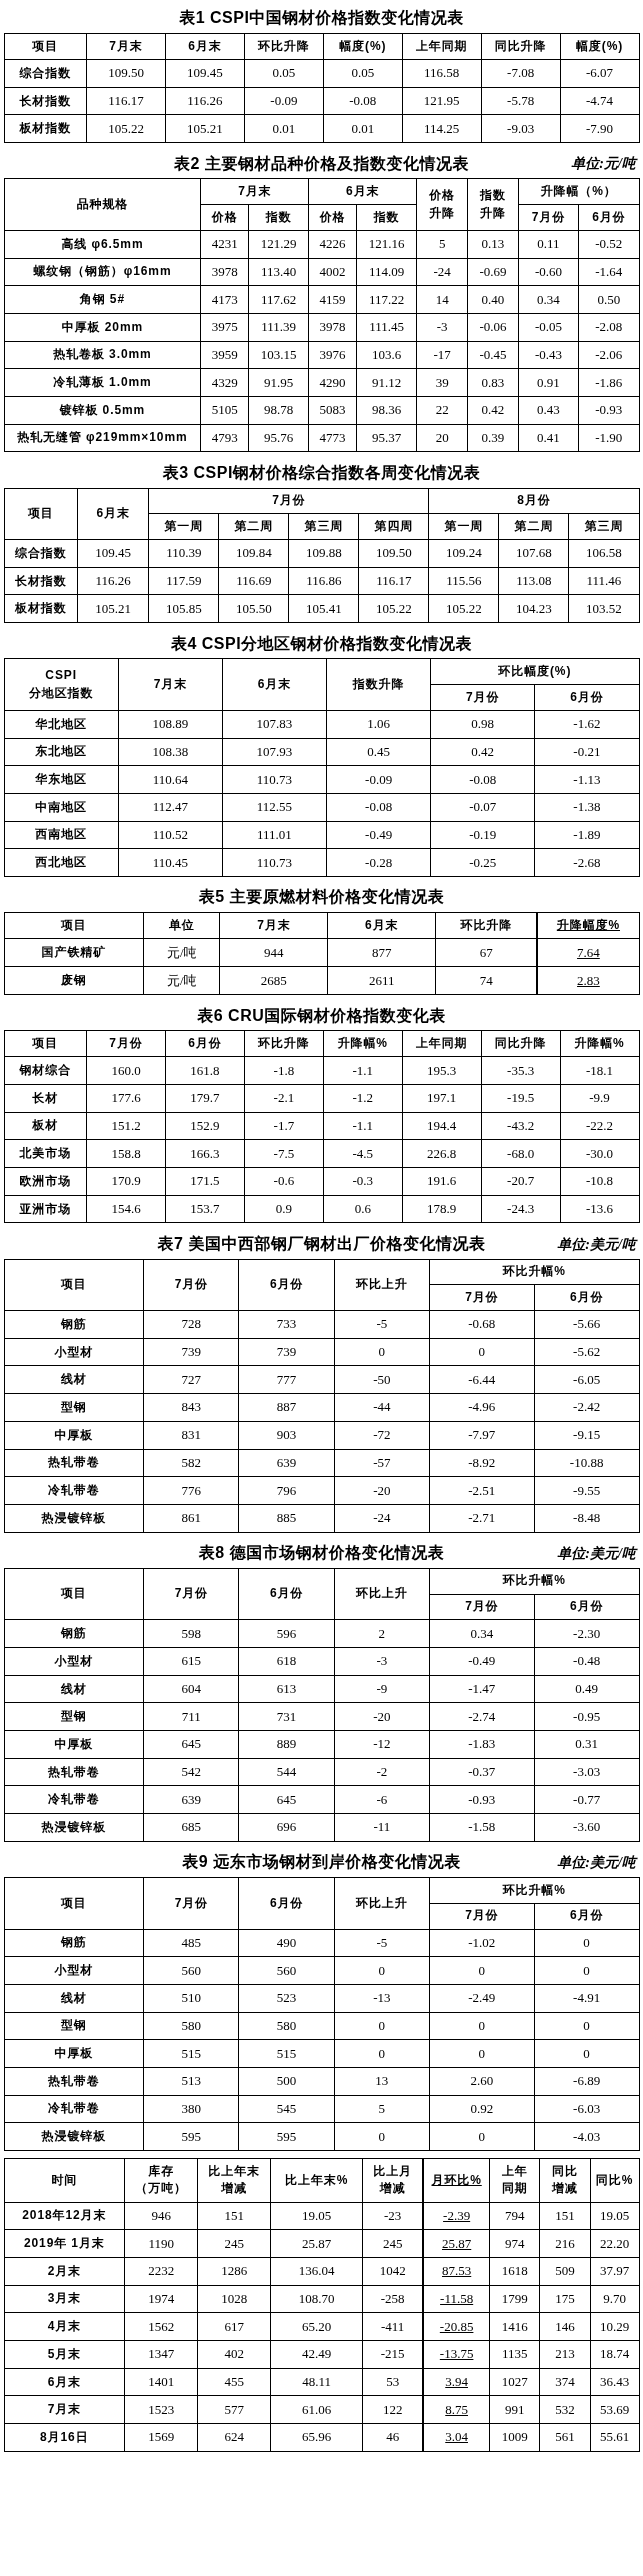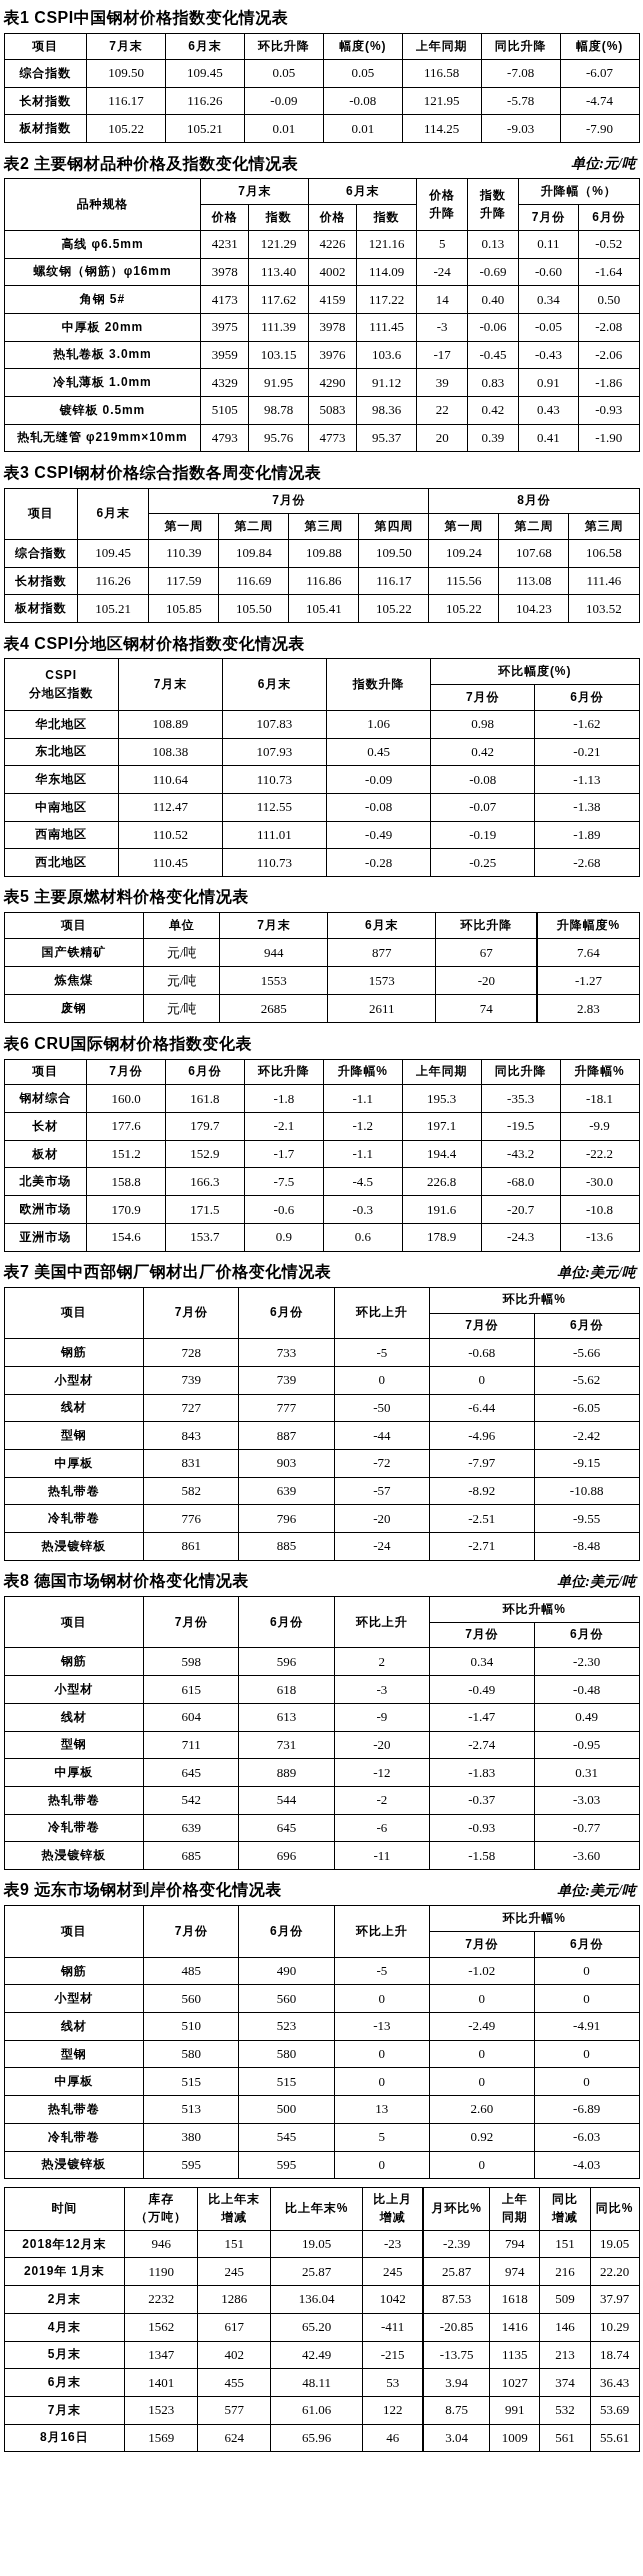--- a/index.html
+++ b/index.html
@@ -1,29 +1,29 @@
 <!DOCTYPE html>
 <html style="font-size:14.7px"><head>
 <meta charset="utf-8">
 <style>
   html,body{margin:0;padding:0;background:#fff;color:#000;}
   body{font-family:"Liberation Sans",sans-serif;}
   .page{width:636px;margin:0 auto;padding:3.7px 0 5.5px 0;}
   section.tbl{margin:0 0 7.4px 0;}
-  .title-wrap{position:relative;line-height:25px;height:25px;margin:1.8px 0 2.8px 0;white-space:nowrap;}
+  .title-wrap{position:relative;text-align:center;line-height:25px;height:25px;margin:1.8px 0 2.8px 0;white-space:nowrap;}
   .title{font-weight:bold;font-size:16px;letter-spacing:0.5px;font-family:"Liberation Sans",sans-serif;}
   .unit{position:absolute;right:3.7px;top:0.9px;font-style:italic;font-weight:bold;font-size:14px;font-family:"Liberation Serif",serif;}
   table{width:100%;border-collapse:collapse;border:1.8px solid #000;table-layout:fixed;}
   th,td{border:0.9px solid #000;text-align:center;vertical-align:middle;overflow:hidden;}
   th{font-size:12px;font-weight:bold;padding:3.7px 0.9px;white-space:pre-line;line-height:1.45;letter-spacing:0.9px;}
   thead tr:last-child th{border-bottom:1.8px solid #000;}
   td{padding:4.6px 0.9px;height:17.5px;}
   td.num{font-family:"Liberation Serif",serif;font-size:13px;letter-spacing:0;}
   td.lbl{font-weight:bold;font-size:12px;letter-spacing:0.9px;white-space:nowrap;}
-  .thick-left{border-left:2.8px solid #000 !important;}
+  .thick-left{border-left:2.8px solid #000 !important;text-decoration:underline;}
 </style>
 </head>
 <body>
 
 <div class="page">
 
   <section class="tbl">
     <div class="title-wrap">
       <span class="title">表1 CSPI中国钢材价格指数变化情况表</span>
       <span class="unit"></span>
@@ -396,28 +396,20 @@
         <tbody>
           <tr>
             <td class="lbl">国产铁精矿</td>
             <td class="num">元/吨</td>
             <td class="num">944</td>
             <td class="num">877</td>
             <td class="num">67</td>
             <td class="num thick-left">7.64</td>
           </tr>
           <tr>
-            <td class="lbl">炼焦煤</td>
-            <td class="num">元/吨</td>
-            <td class="num">1553</td>
-            <td class="num">1573</td>
-            <td class="num">-20</td>
-            <td class="num thick-left">-1.27</td>
-          </tr>
-          <tr>
             <td class="lbl">废钢</td>
             <td class="num">元/吨</td>
             <td class="num">2685</td>
             <td class="num">2611</td>
             <td class="num">74</td>
             <td class="num thick-left">2.83</td>
           </tr>
         </tbody>
       </table>
   </section>
@@ -862,20 +854,31 @@
             <td class="num">2232</td>
             <td class="num">1286</td>
             <td class="num">136.04</td>
             <td class="num">1042</td>
             <td class="num thick-left">87.53</td>
             <td class="num">1618</td>
             <td class="num">509</td>
             <td class="num">37.97</td>
           </tr>
           <tr>
+            <td class="lbl">3月末</td>
+            <td class="num">1974</td>
+            <td class="num">1028</td>
+            <td class="num">108.70</td>
+            <td class="num">-258</td>
+            <td class="num thick-left">-11.58</td>
+            <td class="num">1799</td>
+            <td class="num">175</td>
+            <td class="num">9.70</td>
+          </tr>
+          <tr>
             <td class="lbl">4月末</td>
             <td class="num">1562</td>
             <td class="num">617</td>
             <td class="num">65.20</td>
             <td class="num">-411</td>
             <td class="num thick-left">-20.85</td>
             <td class="num">1416</td>
             <td class="num">146</td>
             <td class="num">10.29</td>
           </tr>

